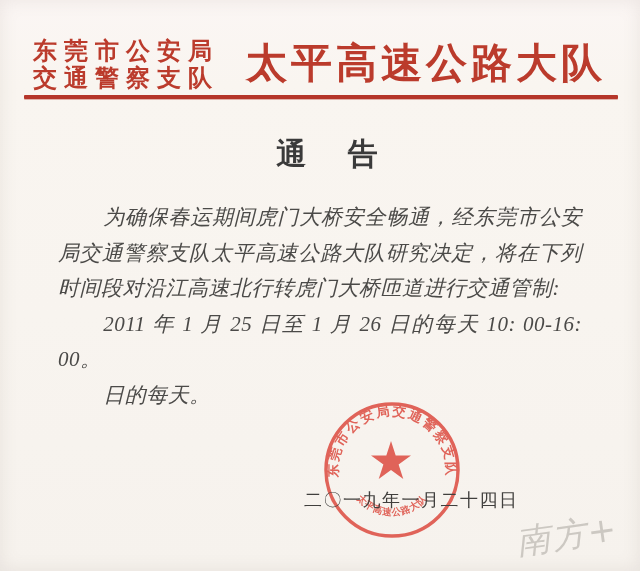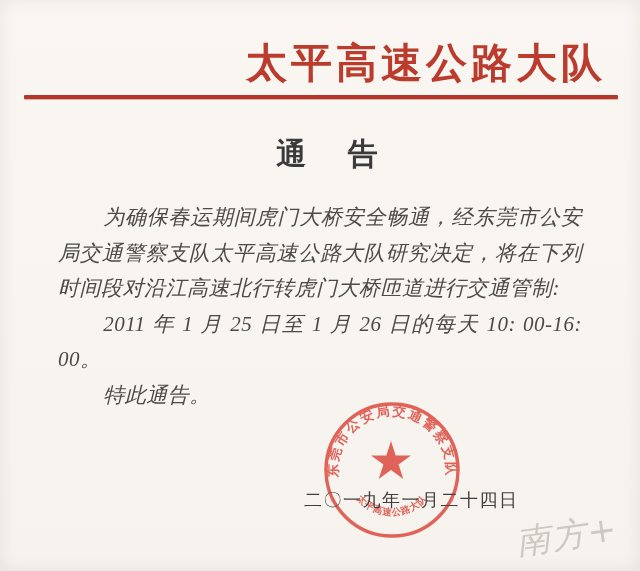--- a/index.html
+++ b/index.html
@@ -52,31 +52,35 @@
     font-size:34px;font-style:italic;color:#ccc8c2;
     letter-spacing:2px;transform:rotate(-8deg);white-space:nowrap;
     font-family:"DejaVu Sans", sans-serif;
   }
 </style>
 </head>
 <body>
 
 <div class="paper">
 
+  <div class="org-block">
+    <div>东莞市公安局</div>
+    <div>交通警察支队</div>
+  </div>
 
   <div class="division">太平高速公路大队</div>
 
   <div class="red-rule"></div>
 
   <h1 class="title">通 告</h1>
 
   <main class="body-text">
     <p>为确保春运期间虎门大桥安全畅通，经东莞市公安局交通警察支队太平高速公路大队研究决定，将在下列时间段对沿江高速北行转虎门大桥匝道进行交通管制:</p>
     <p>2011 年 1 月 25 日至 1 月 26 日的每天 10: 00-16: 00。</p>
-    <p>特此通告。</p>
+    <p>日的每天。</p>
   </main>
 
   <div class="seal">
     <svg width="140" height="140" viewBox="-70 -70 140 140">
       <defs>
         <path id="arcTop" d="M -50 22 A 54.6 54.6 0 1 1 50 22" fill="none"></path>
         <path id="arcBottom" d="M -36 28 A 46 46 0 0 0 36 28" fill="none"></path>
       </defs>
       <circle cx="0" cy="0" r="66" fill="none" stroke="#dd5045" stroke-width="3.5"></circle>
       <text font-size="13.5" font-weight="bold" fill="#dd5045" letter-spacing="2" font-family="Liberation Serif, serif">

